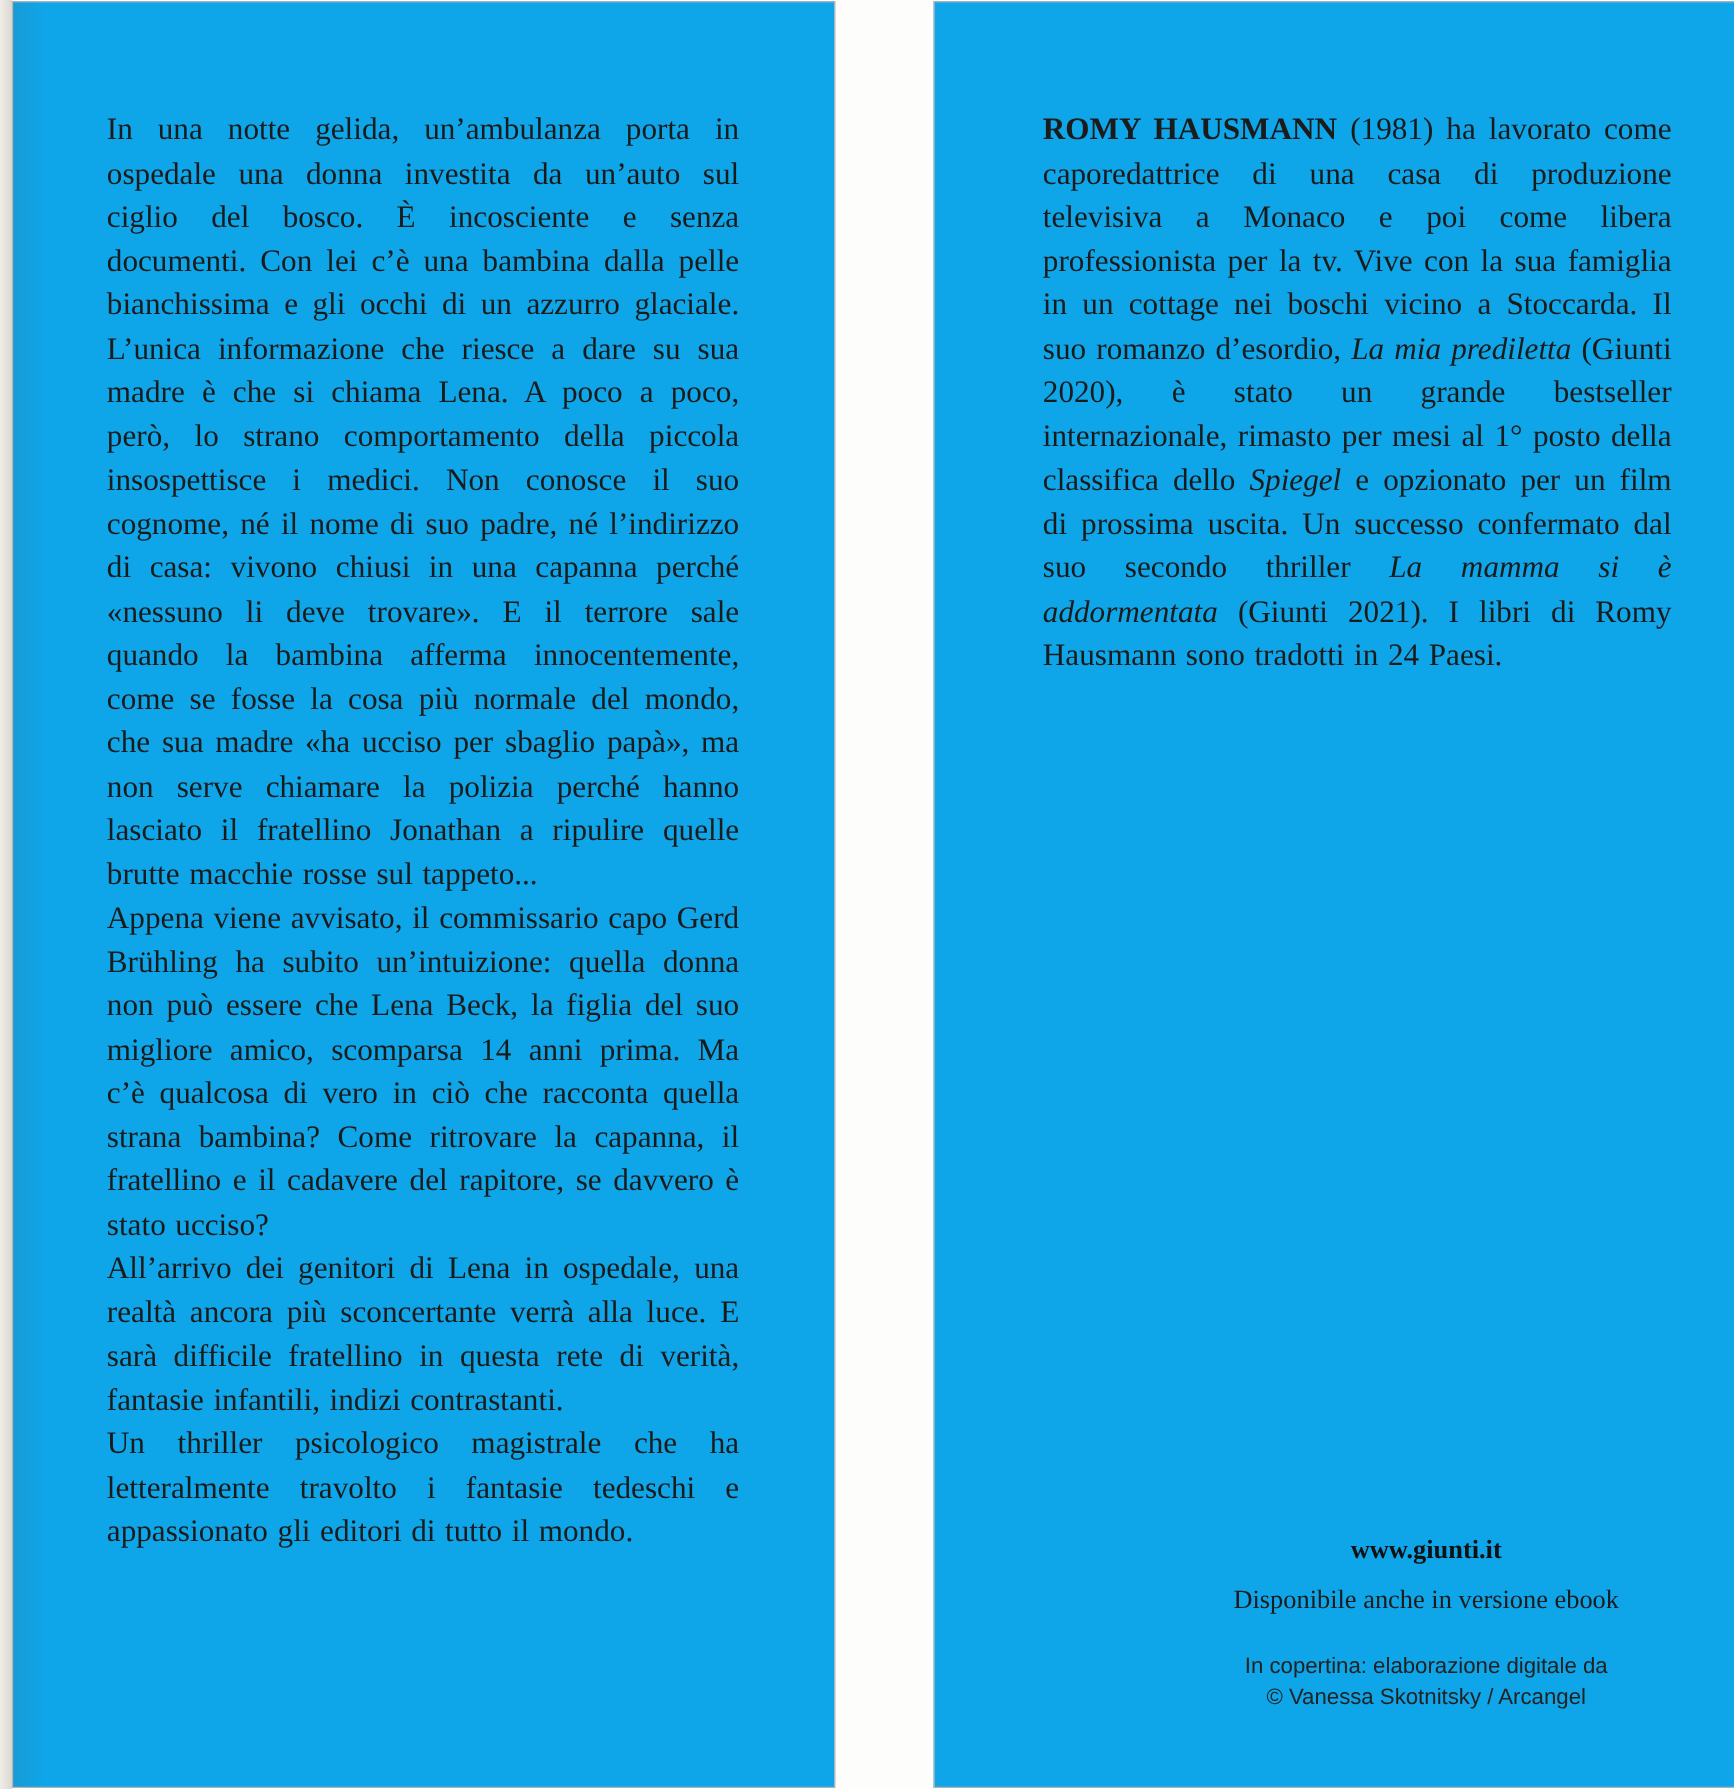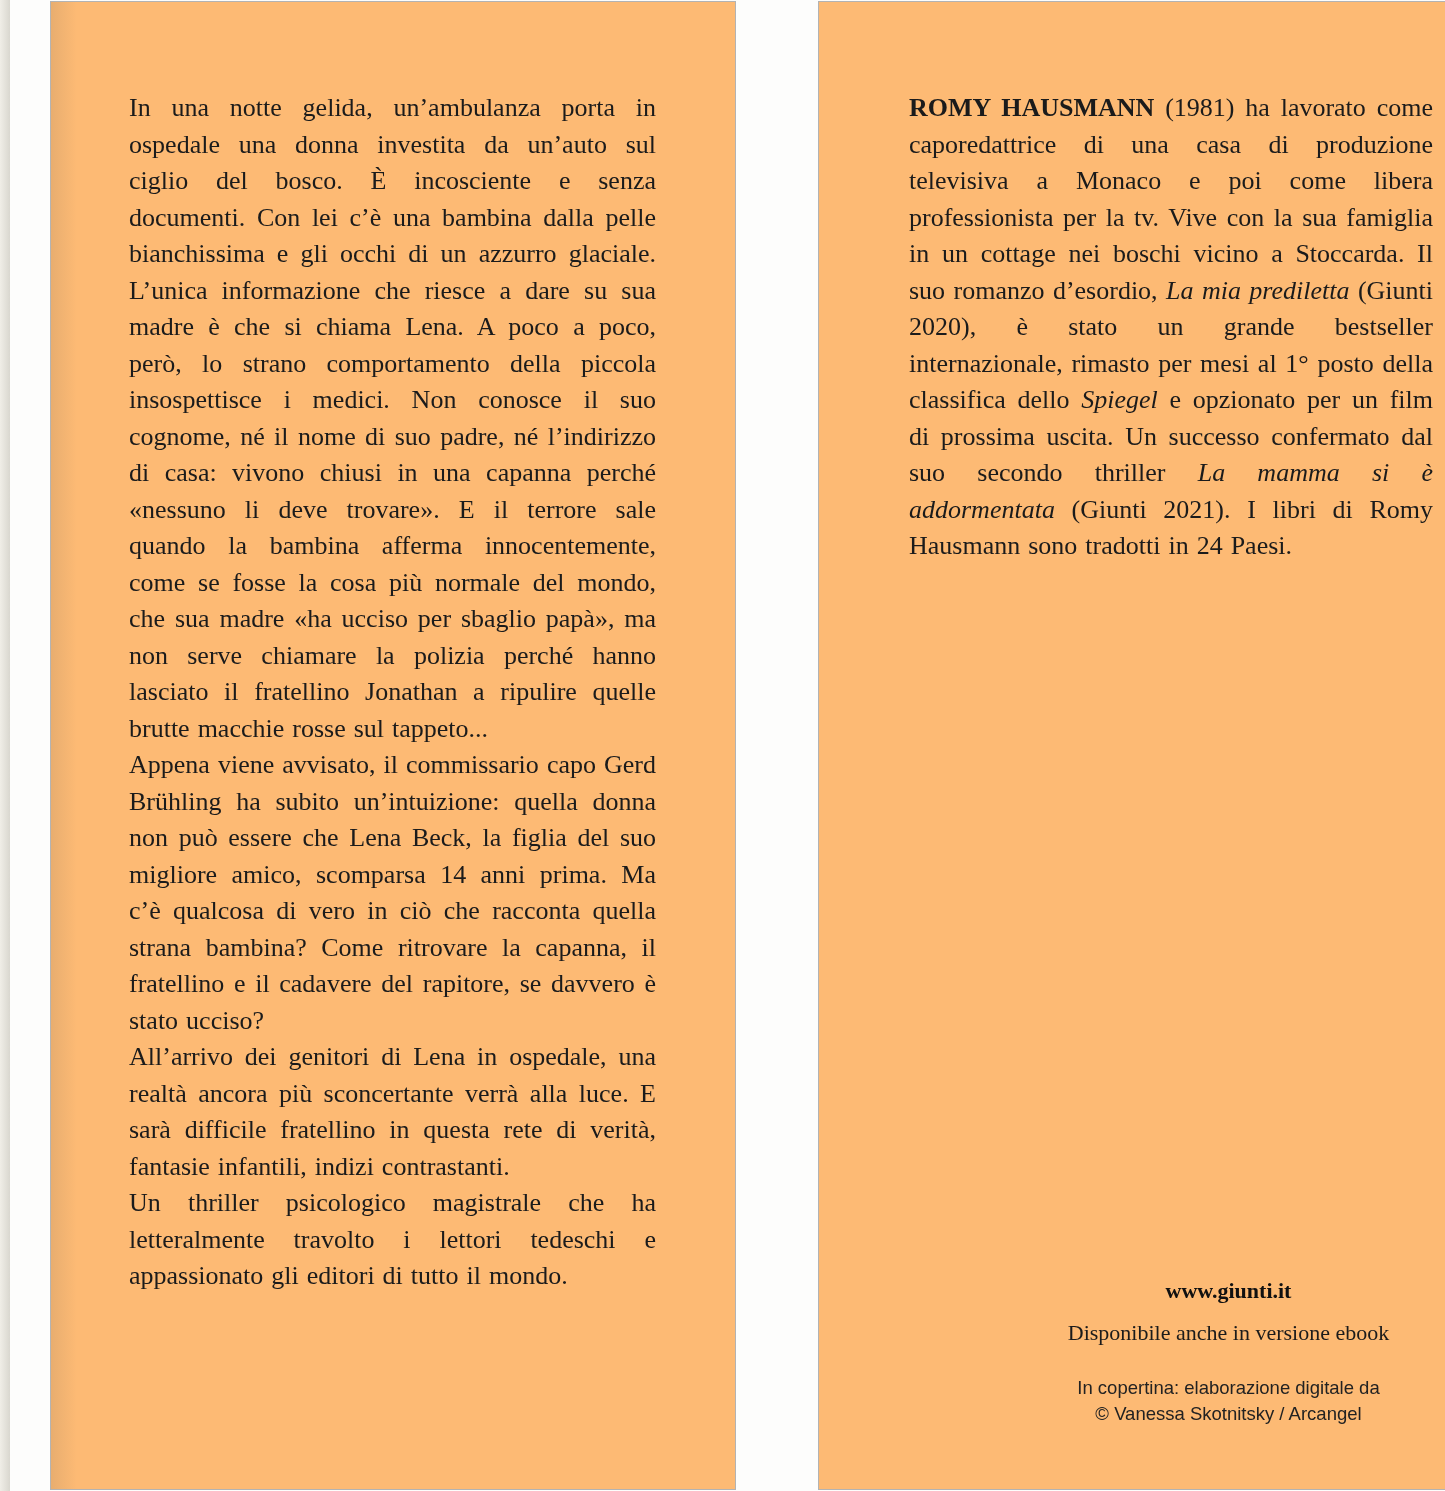--- a/index.html
+++ b/index.html
@@ -14,24 +14,23 @@
   .page-edge {
     position: absolute;
     left: 0; top: 0;
     width: 10px; height: 1491px;
     background: linear-gradient(to right, #f0eee7, #d9d7cf);
   }
   .flap {
     position: absolute;
     top: 1px;
     bottom: 1px;
-    background: #fdba74;
+    background: #0ea5e9;
     border: 1px solid #b3b3b3;
     box-sizing: border-box;
-    margin-left: 40px;
   }
   .flap-left { left: 10px; width: 686px; }
   .flap-right { left: 778px; width: 820px; border-right: none; }
   .fold-shadow {
     position: absolute;
     left: 0; top: 0; bottom: 0;
     width: 26px;
     background: linear-gradient(to right, rgba(90,88,80,0.13), rgba(255,255,255,0));
     pointer-events: none;
   }
@@ -94,21 +93,21 @@
 <body>
 
 <div class="page-edge"></div>
 
 <div class="flap flap-left">
   <div class="fold-shadow"></div>
   <div class="flap-text synopsis-block">
     <p>In una notte gelida, un’ambulanza porta in ospedale una donna investita da un’auto sul ciglio del bosco. È incosciente e senza documenti. Con lei c’è una bambina dalla pelle bianchissima e gli occhi di un azzurro glaciale. L’unica informazione che riesce a dare su sua madre è che si chiama Lena. A poco a poco, però, lo strano comportamento della piccola insospettisce i medici. Non conosce il suo cognome, né il nome di suo padre, né l’indirizzo di casa: vivono chiusi in una capanna perché «nessuno li deve trovare». E il terrore sale quando la bambina afferma innocentemente, come se fosse la cosa più normale del mondo, che sua madre «ha ucciso per sbaglio papà», ma non serve chiamare la polizia perché hanno lasciato il fratellino Jonathan a ripulire quelle brutte macchie rosse sul tappeto...</p>
     <p>Appena viene avvisato, il commissario capo Gerd Brühling ha subito un’intuizione: quella donna non può essere che Lena Beck, la figlia del suo migliore amico, scomparsa 14 anni prima. Ma c’è qualcosa di vero in ciò che racconta quella strana bambina? Come ritrovare la capanna, il fratellino e il cadavere del rapitore, se davvero è stato ucciso?</p>
     <p>All’arrivo dei genitori di Lena in ospedale, una realtà ancora più sconcertante verrà alla luce. E sarà difficile fratellino in questa rete di verità, fantasie infantili, indizi contrastanti.</p>
-    <p>Un thriller psicologico magistrale che ha letteralmente travolto i lettori tedeschi e appassionato gli editori di tutto il mondo.</p>
+    <p>Un thriller psicologico magistrale che ha letteralmente travolto i fantasie tedeschi e appassionato gli editori di tutto il mondo.</p>
   </div>
 </div>
 
 <div class="flap flap-right">
   <div class="flap-text bio-block">
     <p><span class="b">ROMY HAUSMANN</span><span> (1981) ha lavorato come caporedattrice di una casa di produzione televisiva a Monaco e poi come libera professionista per la tv. Vive con la sua famiglia in un cottage nei boschi vicino a Stoccarda. Il suo romanzo d’esordio, </span><span class="i">La mia prediletta</span><span> (Giunti 2020), è stato un grande bestseller internazionale, rimasto per mesi al 1° posto della classifica dello </span><span class="i">Spiegel</span><span> e opzionato per un film di prossima uscita. Un successo confermato dal suo secondo thriller </span><span class="i">La mamma si è addormentata</span><span> (Giunti 2021). I libri di Romy Hausmann sono tradotti in 24 Paesi.</span></p>
   </div>
 
   <div class="website">www.giunti.it</div>
   <div class="ebook-line">Disponibile anche in versione ebook</div>

